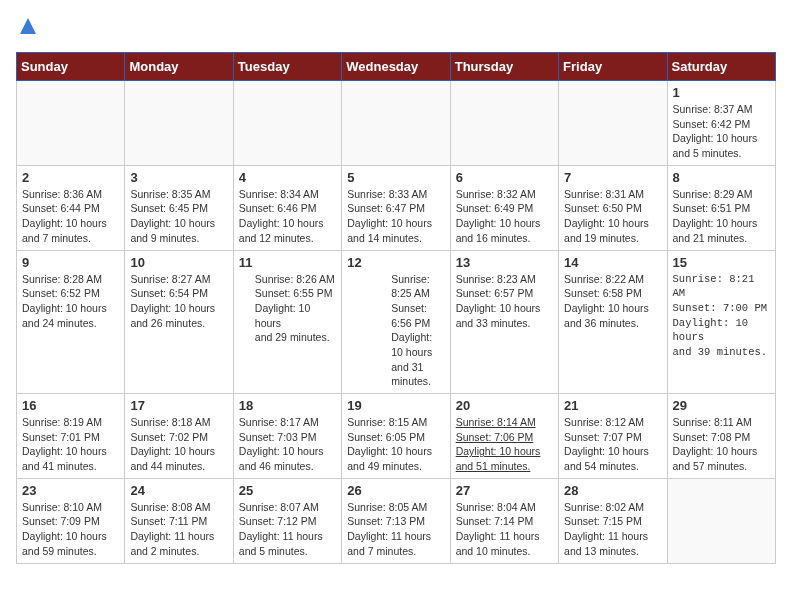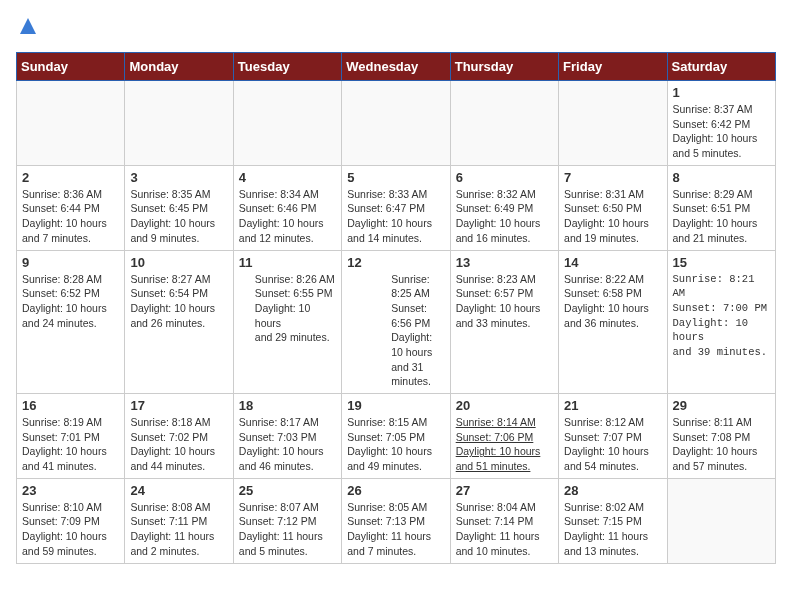--- a/index.html
+++ b/index.html
@@ -253,21 +253,21 @@
         <td>
           <span class="day-num">18</span>
           <div class="day-info" style="white-space: pre-line;">Sunrise: 8:17 AM
 Sunset: 7:03 PM
 Daylight: 10 hours
 and 46 minutes.</div>
         </td>
         <td>
           <span class="day-num">19</span>
           <div class="day-info" style="white-space: pre-line;">Sunrise: 8:15 AM
-Sunset: 7:05 PM
+Sunset: 6:05 PM
 Daylight: 10 hours
 and 49 minutes.</div>
         </td>
         <td>
           <span class="day-num">20</span>
           <div class="day-info" style="white-space: pre-line; text-decoration: underline;">Sunrise: 8:14 AM
 Sunset: 7:06 PM
 Daylight: 10 hours
 and 51 minutes.</div>
         </td>

